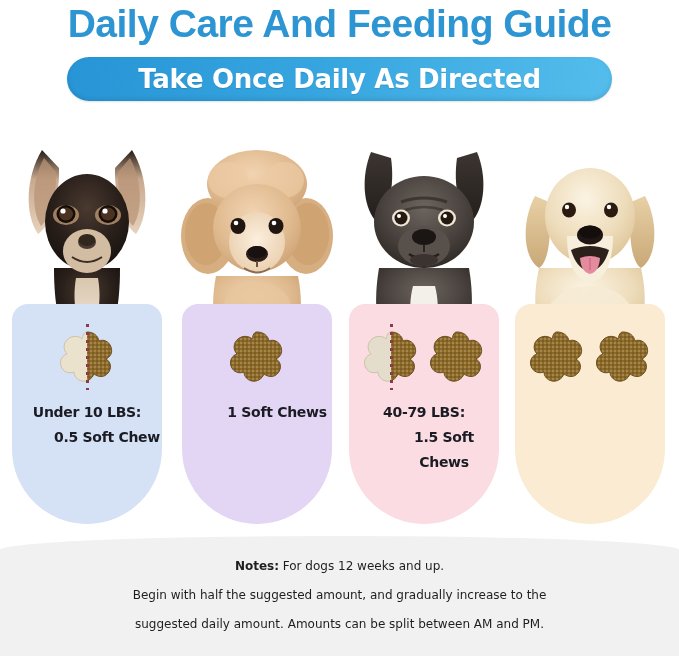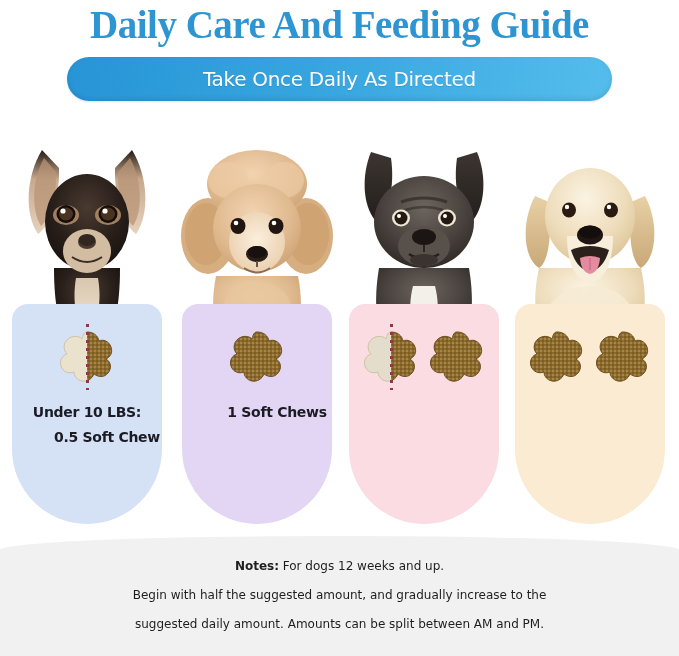--- a/index.html
+++ b/index.html
@@ -22,41 +22,41 @@
   #header-title {
     position: absolute;
     left: 0;
     top: 2px;
     width: 679px;
     text-align: center;
     font-size: 39px;
     font-weight: 800;
     letter-spacing: -0.5px;
     color: #2E95D3;
-    font-family: Liberation Serif, serif;
+    font-family: Liberation Sans, sans-serif;
     white-space: nowrap;
   }
   #subtitle-pill {
     position: absolute;
     left: 67px;
     top: 57px;
     width: 545px;
     height: 44px;
     box-sizing: border-box;
     border-radius: 22px;
     background: linear-gradient(100deg, #2795D6 0%, #36A5DF 45%, #54BDEC 100%);
     box-shadow: inset 0 -2px 5px rgba(0,0,0,0.10), 0 1px 2px rgba(0,0,0,0.12);
     display: flex;
     align-items: center;
     justify-content: center;
   }
   #subtitle-text {
     color: #ffffff;
-    font-size: 20px;
-    font-weight: 400;
+    font-size: 26px;
+    font-weight: 700;
     letter-spacing: -0.3px;
     font-family: "DejaVu Sans", sans-serif;
     white-space: nowrap;
     text-shadow: 0 1px 1px rgba(0,0,0,0.12);
   }
 
   
   #columns {
     position: absolute;
     left: 0;
@@ -388,20 +388,24 @@
                 <pattern id="speck3b" width="4" height="4" patternUnits="userSpaceOnUse">
                   <rect width="4" height="4" fill="#8B6A2B"></rect>
                   <circle cx="1" cy="1" r="0.8" fill="#c7a963"></circle>
                   <circle cx="3" cy="3" r="0.7" fill="#5e4417"></circle>
                 </pattern>
               </defs>
               <path d="M29 2 C36 2 40 6 41 11 C45 9 51 11 53 17 C55 23 52 27 48 29 C53 32 54 38 50 43 C46 48 40 47 36 44 C34 49 29 52 24 51 C19 50 16 46 16 42 C11 44 5 42 3 36 C1 30 5 25 9 24 C5 20 5 13 10 9 C15 5 21 6 24 9 C25 5 26 2 29 2 Z" fill="url(#speck3b)" stroke="#6b4e1f" stroke-width="1"></path>
             </svg>
           </div>
         </div>
+        <div class="dose-label">
+          <span>40-79 LBS:</span>
+          <span class="line2">1.5 Soft Chews</span>
+        </div>
       </div>
     </div>
 
     <div class="column col-3">
       <div class="dog-wrap">
         <svg class="dog-svg" width="170" height="215" viewBox="0 0 170 215">
           <defs>
             <radialGradient id="gldCoat" cx="45%" cy="32%" r="78%">
               <stop offset="0%" stop-color="#FBF3E2"></stop>
                 <stop offset="55%" stop-color="#EEDDBC"></stop>

